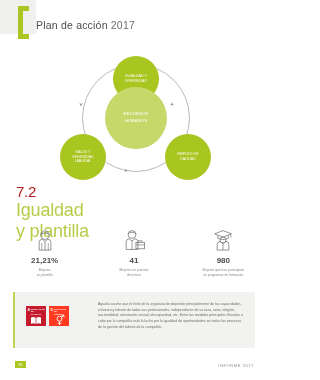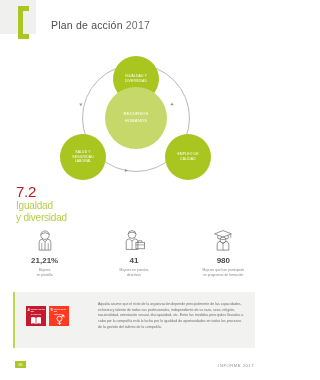--- a/index.html
+++ b/index.html
@@ -22,21 +22,20 @@
   .bracket {
     position:absolute; left:18px; top:6px; width:11px; height:33px;
     border-left:5px solid #aac622;
     border-top:5px solid #aac622;
     border-bottom:5px solid #aac622;
   }
   .header-title {
     position:absolute; left:36px; top:19px;
     font-size:10.5px; color:#4c4c4c; letter-spacing:0.2px;
     white-space:nowrap;
-    margin-left:15px;
   }
   .header-title .yr { color:#6d6d6d; }
 
   
   .diagram {
     position:absolute; left:52px; top:56px; width:168px; height:126px;
   }
   .ring {
     position:absolute; left:30px; top:8px; width:108px; height:108px;
     border:0.8px solid #b9b9b9; border-radius:50%;
@@ -68,21 +67,21 @@
 
   
   .section {
     position:absolute; left:16px; top:184px; width:130px;
   }
   .sec-num {
     font-size:15px; color:#b91c1c; line-height:1; font-weight:400;
     letter-spacing:-0.3px;
   }
   .sec-title {
-    font-size:10px; color:#b7cc47; line-height:1.12;
+    font-size:18px; color:#b7cc47; line-height:1.12;
     letter-spacing:-0.2px; margin-top:1px;
   }
 
   
   .stats {
     position:absolute; left:0px; top:228px; width:268px; height:60px;
     display:flex;
   }
   .stat {
     flex:1; display:flex; flex-direction:column;
@@ -178,21 +177,21 @@
   </div>
 
   <div class="arrow arrow-l">➤</div>
   <div class="arrow arrow-r">➤</div>
   <div class="arrow arrow-b">➤</div>
 </div>
 
 <div class="section">
   <div class="sec-num">7.2</div>
   <div class="sec-title">Igualdad</div>
-  <div class="sec-title">y diversidad</div>
+  <div class="sec-title">y plantilla</div>
 </div>
 
 <div class="stats">
 
   <div class="stat">
     <svg class="stat-icon" viewBox="0 0 40 40">
       <circle cx="20" cy="11" r="6.5" fill="none" stroke="#6b6b6b" stroke-width="1.1"></circle>
       <path d="M13.5 9.5 Q20 5 26.5 9.5" fill="none" stroke="#6b6b6b" stroke-width="1.1"></path>
       <path d="M11 34 V22 Q11 18 15.5 17 L20 21 L24.5 17 Q29 18 29 22 V34 Z" fill="none" stroke="#6b6b6b" stroke-width="1.1"></path>
       <line x1="20" y1="21" x2="20" y2="34" stroke="#6b6b6b" stroke-width="1.1"></line>

